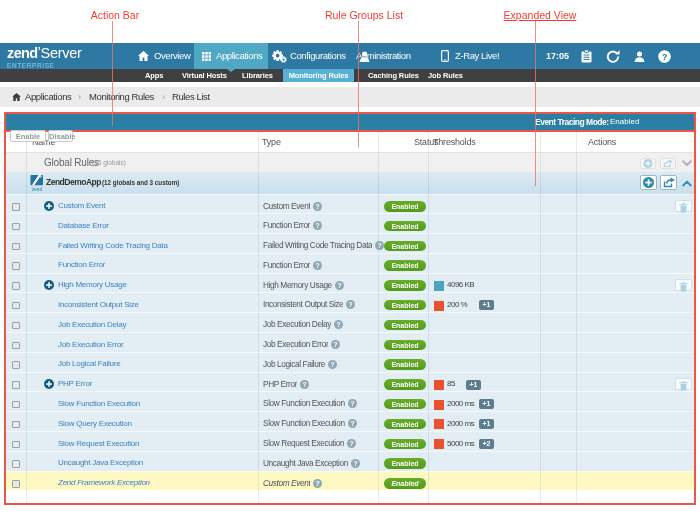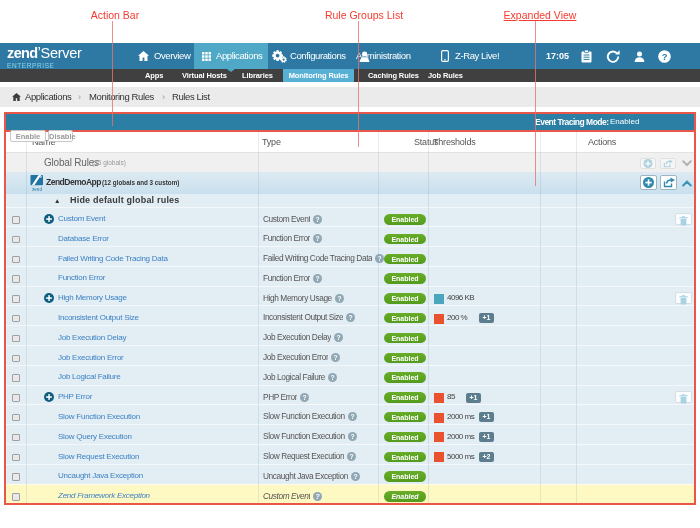--- a/index.html
+++ b/index.html
@@ -217,24 +217,20 @@
     <div class="gbtn" style="left:654px;top:3px;background:#fff;border:1px solid #9db6c2;"><svg width="12" height="11" viewBox="0 0 12 11" style="margin-top:1.5px;">
             <path d="M1.5 4.5v5h7v-3" fill="none" stroke="#2e89ad" stroke-width="1.4"></path>
             <path d="M3.5 6.5c0.5-2.5 2.5-3.7 5-3.5" fill="none" stroke="#2e89ad" stroke-width="1.5"></path>
             <path d="M7.5 0.5 12 3 7.8 5.5z" fill="#2e89ad"></path>
           </svg></div>
     <div class="c" style="left:676px;top:4px;color:#3a93b8;"><svg width="10" height="7" viewBox="0 0 10 7" style="margin-top:4px;">
             <path d="M1.2 5.5 5 1.7 8.8 5.5" fill="none" stroke="#3a93b8" stroke-width="2" stroke-linecap="round"></path>
           </svg></div>
   </div>
 
-  <div class="row" style="height:13px;background:#e2edf4;">
-    <div class="c" style="left:48px;top:3.5px;color:#333;font-size:6.5px;">▲</div>
-    <div class="c" style="left:64px;top:0px;color:#3a3a3a;font-weight:700;font-size:9px;letter-spacing:0.2px;line-height:13px;">Hide default global rules</div>
-  </div>
 
   <div class="row rr" style="background:#e3edf4;">
   <div class="cb" style="top:8.5px;"></div>
   <div class="c" style="left:38px;top:6.5px;"><svg width="10" height="10" viewBox="0 0 10 10">
             <circle cx="5" cy="5" r="5" fill="#0f5e7f"></circle>
             <rect x="4.3" y="2.1" width="1.5" height="5.8" fill="#fff"></rect>
             <rect x="2.1" y="4.3" width="5.8" height="1.5" fill="#fff"></rect>
           </svg></div>
   <div class="c link" style="left:52px;top:6.5px;">Custom Event</div>
   <div class="c typ" style="left:257px;top:6px;"><span class="tt">Custom Event</span><svg width="9" height="9" viewBox="0 0 10 10" style="vertical-align:-2px;margin-left:3px">

